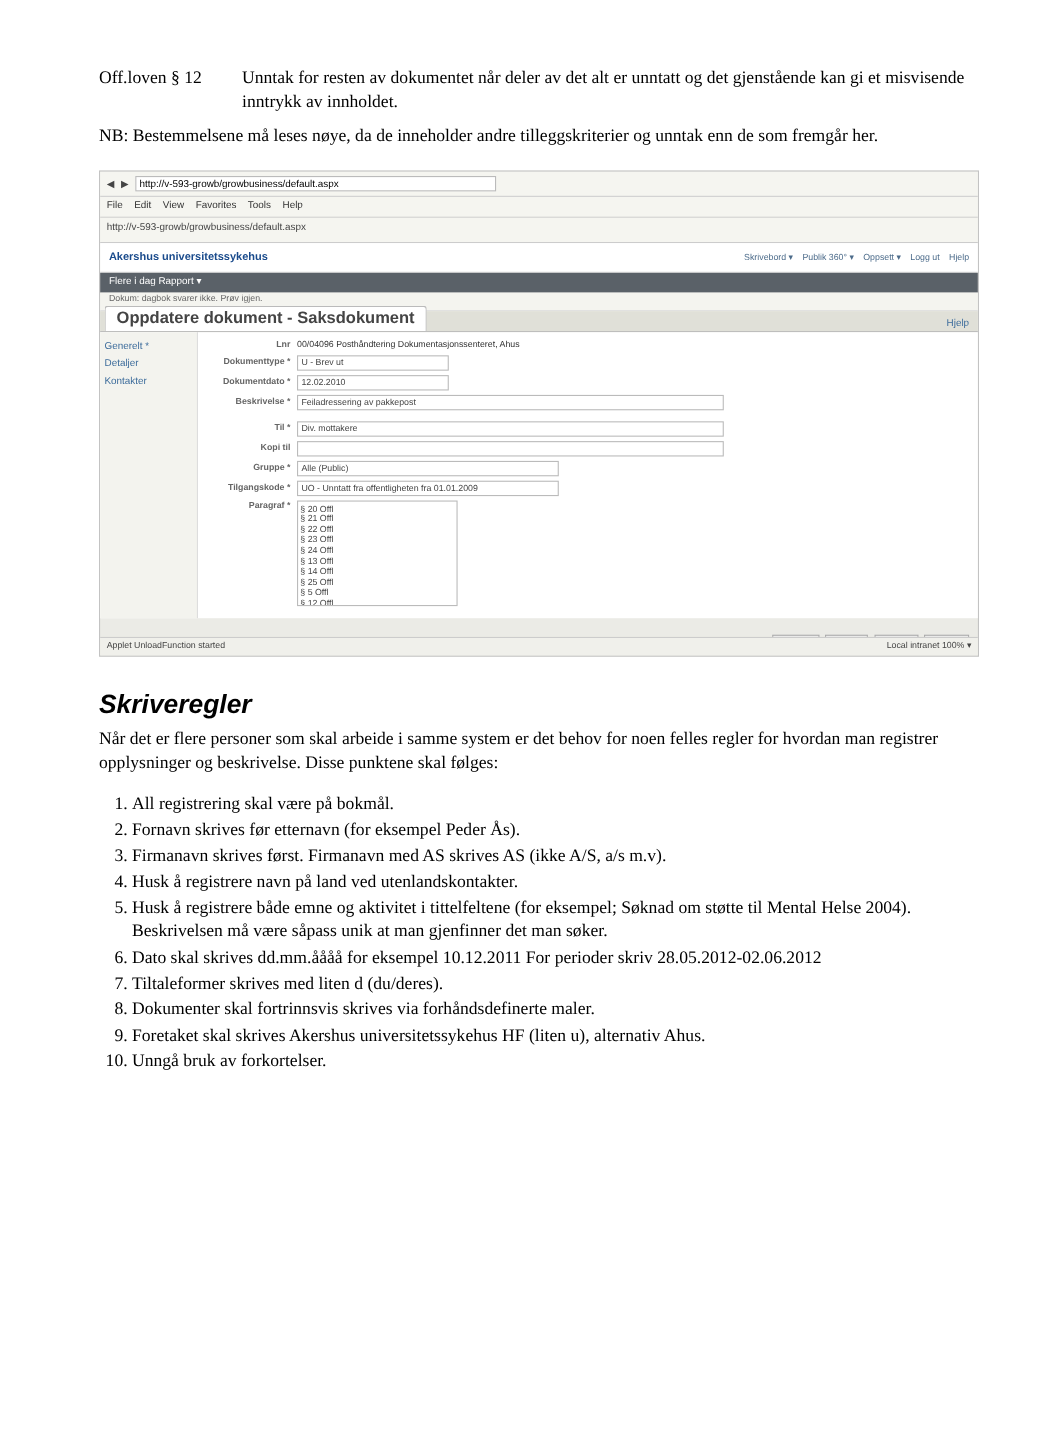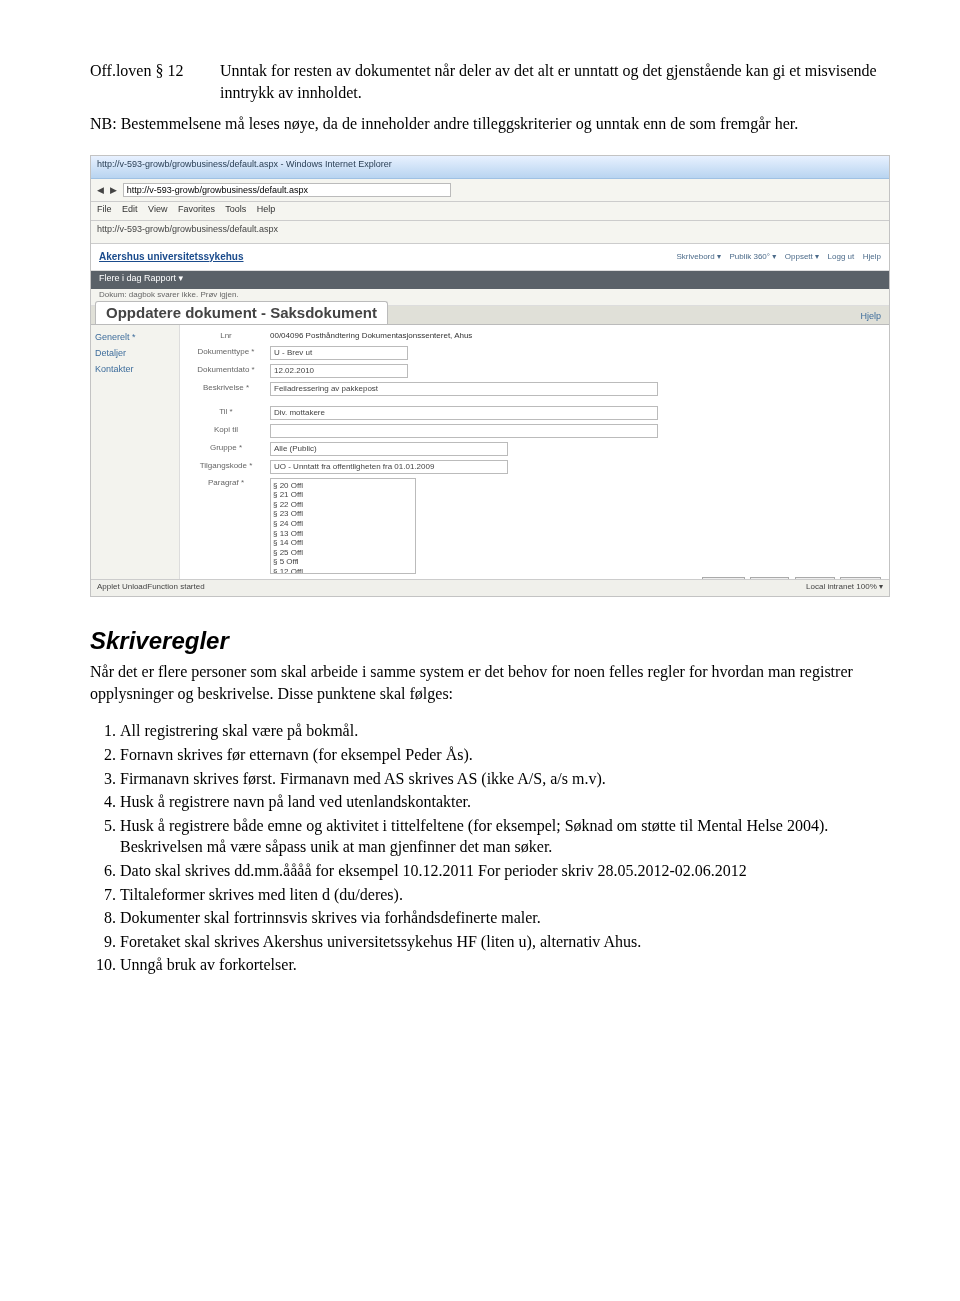--- a/index.html
+++ b/index.html
@@ -122,21 +122,21 @@
     padding: 4px;
   }
   .ss-side div {
     font-size: 9px;
     color: #4a5;
     color: #3e6d9c;
     padding: 2px 0;
   }
   .ss-form { flex: 1; padding: 6px 8px; }
   .ss-row { display: flex; align-items: center; margin-bottom: 4px; }
-  .ss-row .lab { width: 76px; text-align: center; padding-right: 6px; color: #666; font-size: 8px; }
+  .ss-row .lab { width: 76px; text-align: right; padding-right: 6px; color: #666; font-size: 8px; font-weight: bold; }
   .ss-row .fld {
     border: 1px solid #bbb;
     background: #fff;
     height: 12px;
     padding: 0 3px;
     font-size: 8px;
     line-height: 12px;
     min-width: 100px;
   }
   .ss-row .fld.w1 { width: 130px; }
@@ -186,34 +186,33 @@
     margin: 10px 0 4px 0;
     color: #000;
   }
   .intro { }
   ol.rules {
     margin: 16px 0 0 30px;
     padding: 0;
   }
   ol.rules li { margin-bottom: 2px; }
   .hdr-right span { margin-left: 6px; color: #4c6b8a; font-size: 8px; }
-  .logo { color: #1a4b8c; font-weight: bold; font-size: 10px; text-decoration: underline; }
+  .logo { color: #1a4b8c; font-weight: bold; font-size: 10px; }
 </style>
 </head>
 <body>
 
 <div class="top-row">
   <div class="top-col1">Off.loven § 12</div>
   <div class="top-col2">Unntak for resten av dokumentet når deler av det alt er unntatt og det gjenstående kan gi et misvisende inntrykk av innholdet.</div>
 </div>
 
 <div class="nb-line">NB: Bestemmelsene må leses nøye, da de inneholder andre tilleggskriterier og unntak enn de som fremgår her.</div>
 
 <div class="screenshot">
-  <div class="ss-titlebar">http://v-593-growb/growbusiness/default.aspx - Windows Internet Explorer</div>
   <div class="ss-urlbar">
     <span>◀</span>
     <span>▶</span>
     <input value="http://v-593-growb/growbusiness/default.aspx" style="">
   </div>
   <div class="ss-menubar">
     <span>File</span>
     <span>Edit</span>
     <span>View</span>
     <span>Favorites</span>

